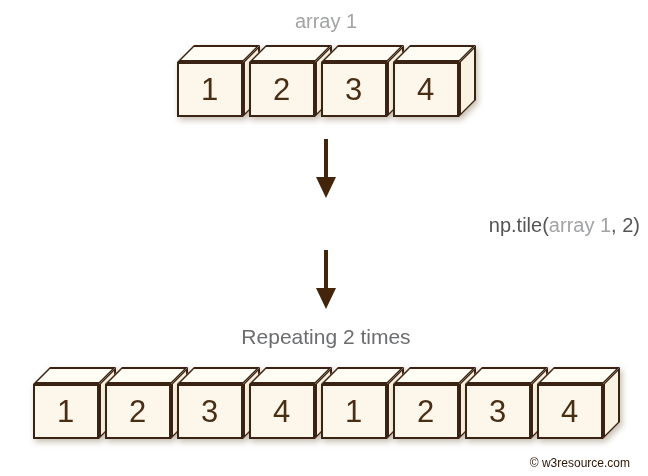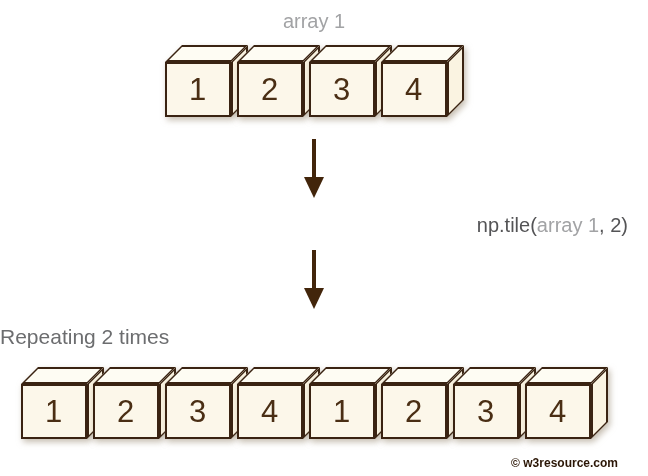--- a/index.html
+++ b/index.html
@@ -3,20 +3,21 @@
 <meta charset="utf-8">
 <style>
   html, body { margin: 0; padding: 0; background: #ffffff; }
   .canvas {
     position: relative;
     width: 628px;
     height: 476px;
     background: #ffffff;
     font-family: "Liberation Sans", sans-serif;
     overflow: hidden;
+    margin-left: 12px;
   }
 
   .title-label {
     margin-top: 10px;
     text-align: center;
     font-size: 20px;
     line-height: 23px;
     color: #a2a3a5;
   }
 
@@ -88,32 +89,32 @@
     margin-top: 16px;
     text-align: right;
     font-size: 20px;
     line-height: 23px;
     color: #545456;
   }
   .op-line .light { color: #a2a3a5; }
 
   .result-label {
     margin-top: 16px;
-    text-align: left;
+    text-align: center;
     font-size: 21px;
     line-height: 24px;
     color: #6c6d6f;
   }
 
   .watermark {
     position: absolute;
     right: 10px;
     bottom: 6px;
     font-size: 12px;
-    font-weight: bold;
+    font-weight: normal;
     color: #2b1606;
   }
 </style>
 </head>
 <body>
 
 <div class="canvas">
 
   <div class="title-label">array 1</div>
 

